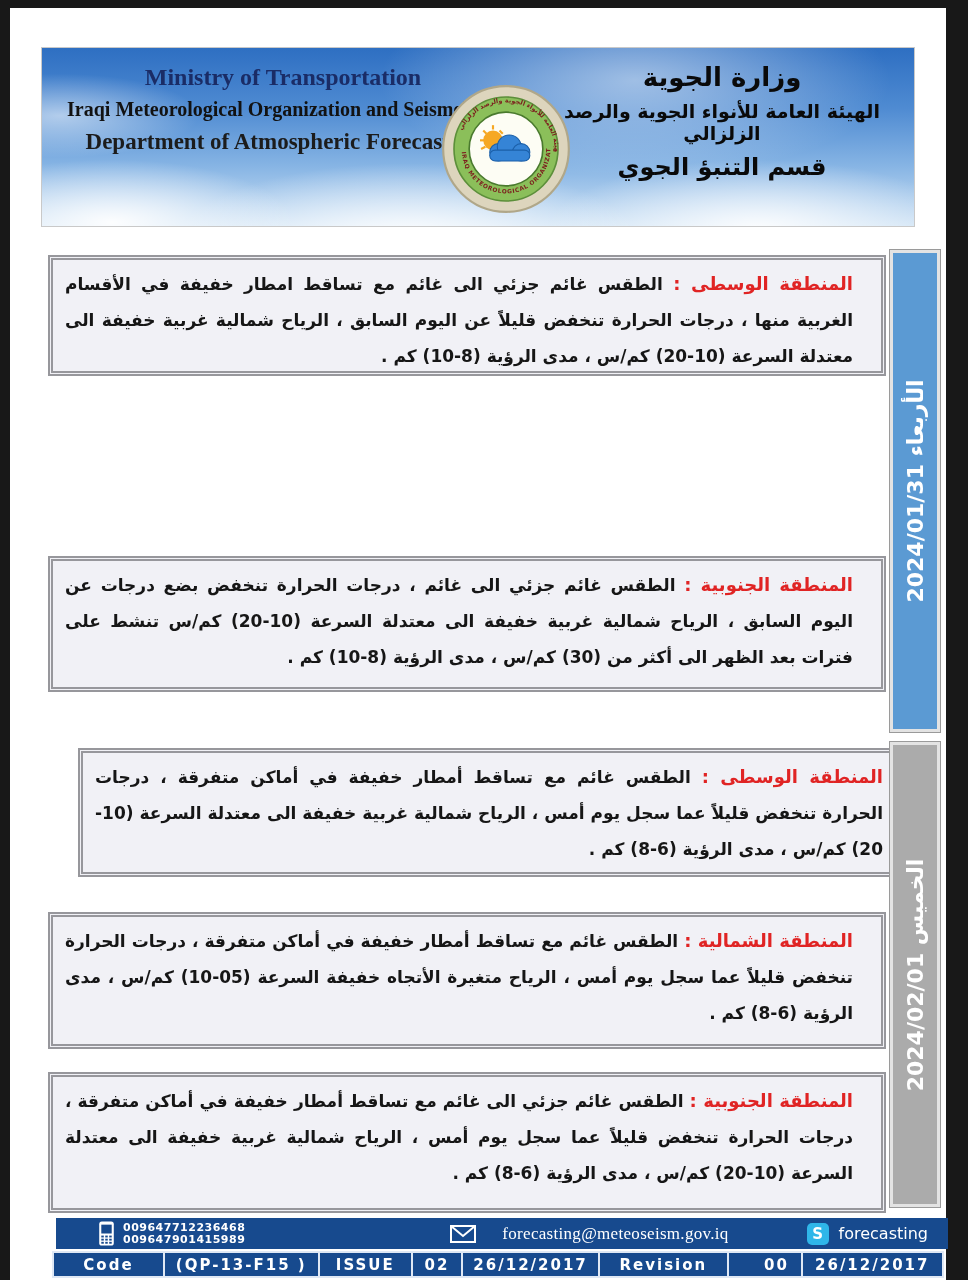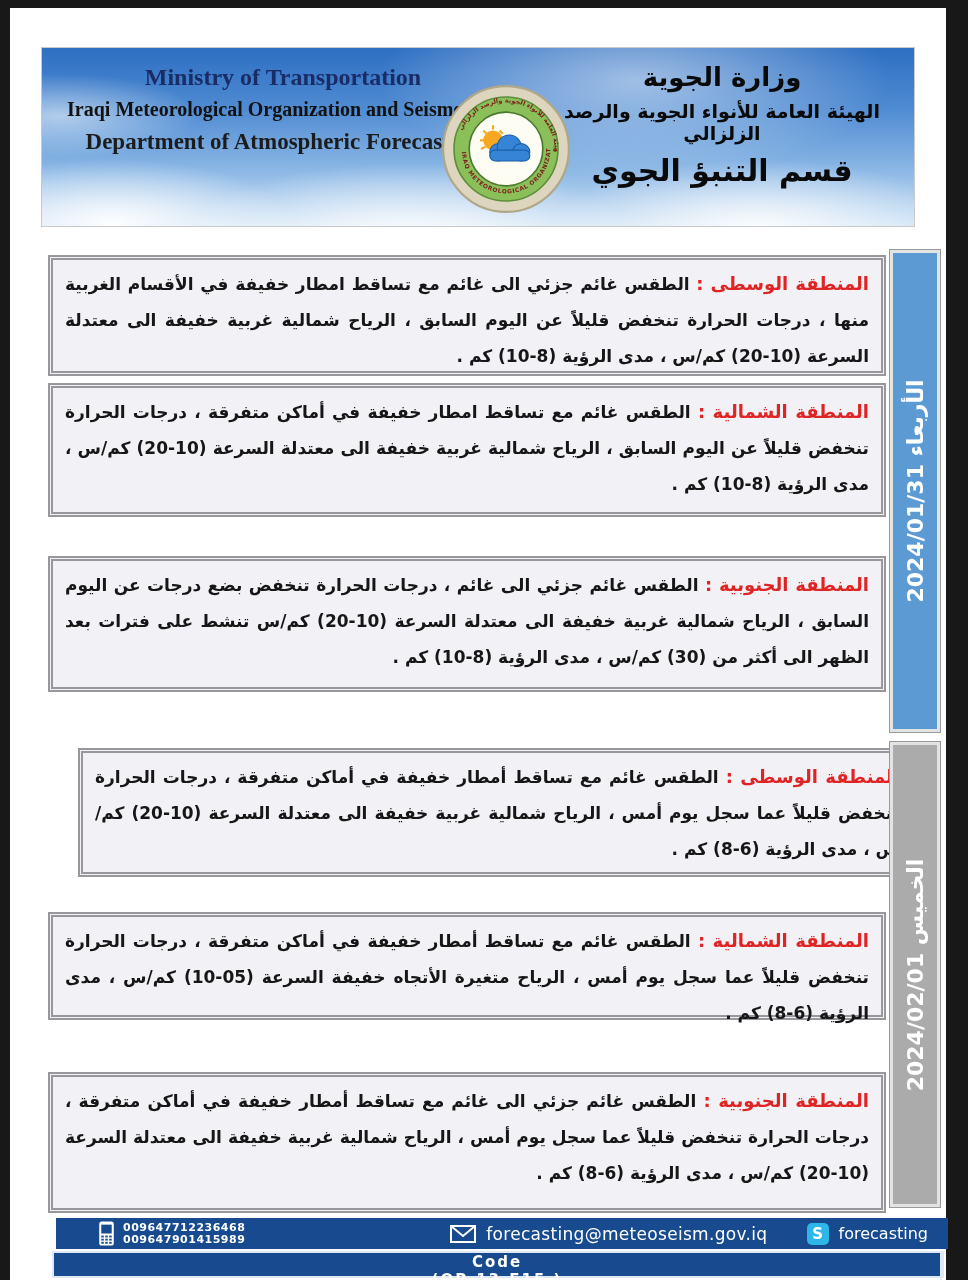--- a/index.html
+++ b/index.html
@@ -26,39 +26,39 @@
   }
   .hdr-en{position:absolute;left:18px;top:16px;width:446px;text-align:center;
     font-family:"Liberation Serif",serif;}
   .hdr-en .l1{font-size:24px;font-weight:600;color:#1a2c66;margin-bottom:7px;}
   .hdr-en .l2{font-size:20px;font-weight:600;color:#121212;margin-bottom:8px;}
   .hdr-en .l3{font-size:23px;font-weight:600;color:#1c1c1c;}
   .hdr-ar{position:absolute;right:12px;top:14px;width:360px;text-align:center;
     direction:rtl;color:#0a0a0a;font-weight:bold;}
   .hdr-ar .a1{font-size:26px;margin-bottom:8px;}
   .hdr-ar .a2{font-size:19px;margin-bottom:9px;}
-  .hdr-ar .a3{font-size:30px;}
+  .hdr-ar .a3{font-size:24px;}
   .logo-wrap{position:absolute;left:398px;top:36px;width:132px;height:130px;}
 
   
   .forecast-box{
     position:absolute;left:38px;width:838px;
     background:#f1f1f6;border:5px double #97979c;box-sizing:border-box;
-    padding:6px 12px 4px 12px;
+    padding:6px 28px 4px 12px;
   }
   .forecast-box p{
     margin:0;direction:rtl;text-align:justify;
     font-size:17px;font-weight:bold;color:#161616;line-height:36px;
   }
   .region-label{color:#e02424;font-size:18px;}
   .box1{top:247px;height:121px;}
   .box2{top:375px;height:134px;}
   .box3{top:548px;height:136px;}
   .box4{top:740px;height:129px;margin-left:30px;}
-  .box5{top:904px;height:108px;}
+  .box5{top:904px;height:137px;}
   .box6{top:1064px;height:141px;}
 
   
   .day-bar{
     position:absolute;left:880px;width:50px;box-sizing:border-box;
     border:3px solid #e3e3e3;outline:1px solid #9a9a9a;
   }
   .bar1{top:242px;height:482px;background:#5b9ad3;}
   .bar2{top:734px;height:465px;background:#ababab;}
   .day-bar-inner{
@@ -72,29 +72,29 @@
 
   
   .contact-bar{
     position:absolute;left:46px;top:1210px;width:892px;height:31px;
     background:#174a8e;color:#fff;display:flex;align-items:center;
     box-sizing:border-box;padding:0 14px;
   }
   .phone-group{display:flex;align-items:center;margin-left:28px;}
   .phone-numbers{font-size:11px;line-height:12px;font-weight:bold;margin-left:8px;letter-spacing:.5px;}
   .email-group{display:flex;align-items:center;margin-left:205px;}
-  .email-text{font-size:17px;margin-left:10px;letter-spacing:.3px;}
+  .email-text{font-size:17px;margin-left:26px;letter-spacing:.3px;font-family:Liberation Serif, serif;}
   .skype-group{display:flex;align-items:center;margin-left:auto;margin-right:6px;}
   .skype-badge{width:22px;height:22px;border-radius:5px;background:#2fb6e9;color:#fff;
     font-weight:bold;font-size:15px;display:flex;align-items:center;justify-content:center;}
   .skype-text{font-size:16px;margin-left:10px;}
 
   .code-table{
     position:absolute;left:42px;top:1243px;width:892px;height:27px;
-    display:flex;background:#174a8e;border:2px solid #dfe8f5;box-sizing:border-box;flex-direction:column;
+    display:flex;background:#174a8e;border:2px solid #dfe8f5;box-sizing:border-box;
   }
   .code-cell{
     display:flex;align-items:center;justify-content:center;
     color:#fff;font-weight:bold;font-size:15px;letter-spacing:2px;
     border-right:2px solid #dfe8f5;box-sizing:border-box;white-space:nowrap;
   }
   .code-cell:last-child{border-right:none;}
   .c0{flex:1.25;} .c1{flex:1.75;} .c2{flex:1.05;} .c3{flex:.55;}
   .c4{flex:1.55;} .c5{flex:1.45;} .c6{flex:.55;margin-left:24px;} .c7{flex:1.6;}
 </style>
@@ -147,23 +147,20 @@
     <div class="hdr-ar">
       <div class="a1">وزارة الجوية</div>
       <div class="a2">الهيئة العامة للأنواء الجوية والرصد الزلزالي</div>
       <div class="a3">قسم التنبؤ الجوي</div>
     </div>
   </div>
 
   <div class="forecast-box box1">
     <p><span class="region-label">المنطقة الوسطى :</span> <span>الطقس غائم جزئي الى غائم مع تساقط امطار خفيفة في الأقسام الغربية منها ، درجات الحرارة تنخفض قليلاً عن اليوم السابق ، الرياح شمالية غربية خفيفة الى معتدلة السرعة (10-20) كم/س ، مدى الرؤية  (8-10) كم .</span></p>
   </div>
-  <div class="forecast-box box2">
-    <p><span class="region-label">المنطقة الشمالية :</span> <span>الطقس غائم مع تساقط امطار خفيفة في أماكن متفرقة ، درجات الحرارة تنخفض قليلاً عن اليوم السابق ، الرياح شمالية غربية خفيفة الى معتدلة السرعة (10-20) كم/س ، مدى الرؤية  (8-10) كم .</span></p>
-  </div>
   <div class="forecast-box box3">
     <p><span class="region-label">المنطقة الجنوبية :</span> <span>الطقس غائم جزئي الى غائم ، درجات الحرارة تنخفض بضع درجات عن اليوم السابق ، الرياح شمالية غربية خفيفة الى معتدلة السرعة (10-20) كم/س تنشط على فترات بعد الظهر الى أكثر من (30) كم/س ، مدى الرؤية  (8-10) كم .</span></p>
   </div>
   <div class="day-bar bar1">
     <span class="day-bar-inner">الأربعاء 2024/01/31</span>
   </div>
 
   <div class="forecast-box box4">
     <p><span class="region-label">المنطقة الوسطى :</span> <span>الطقس غائم مع تساقط أمطار خفيفة في أماكن متفرقة ، درجات الحرارة تنخفض قليلاً عما سجل يوم أمس ، الرياح شمالية غربية خفيفة الى معتدلة السرعة (10-20) كم/س ، مدى الرؤية (6-8) كم .</span></p>
   </div>

